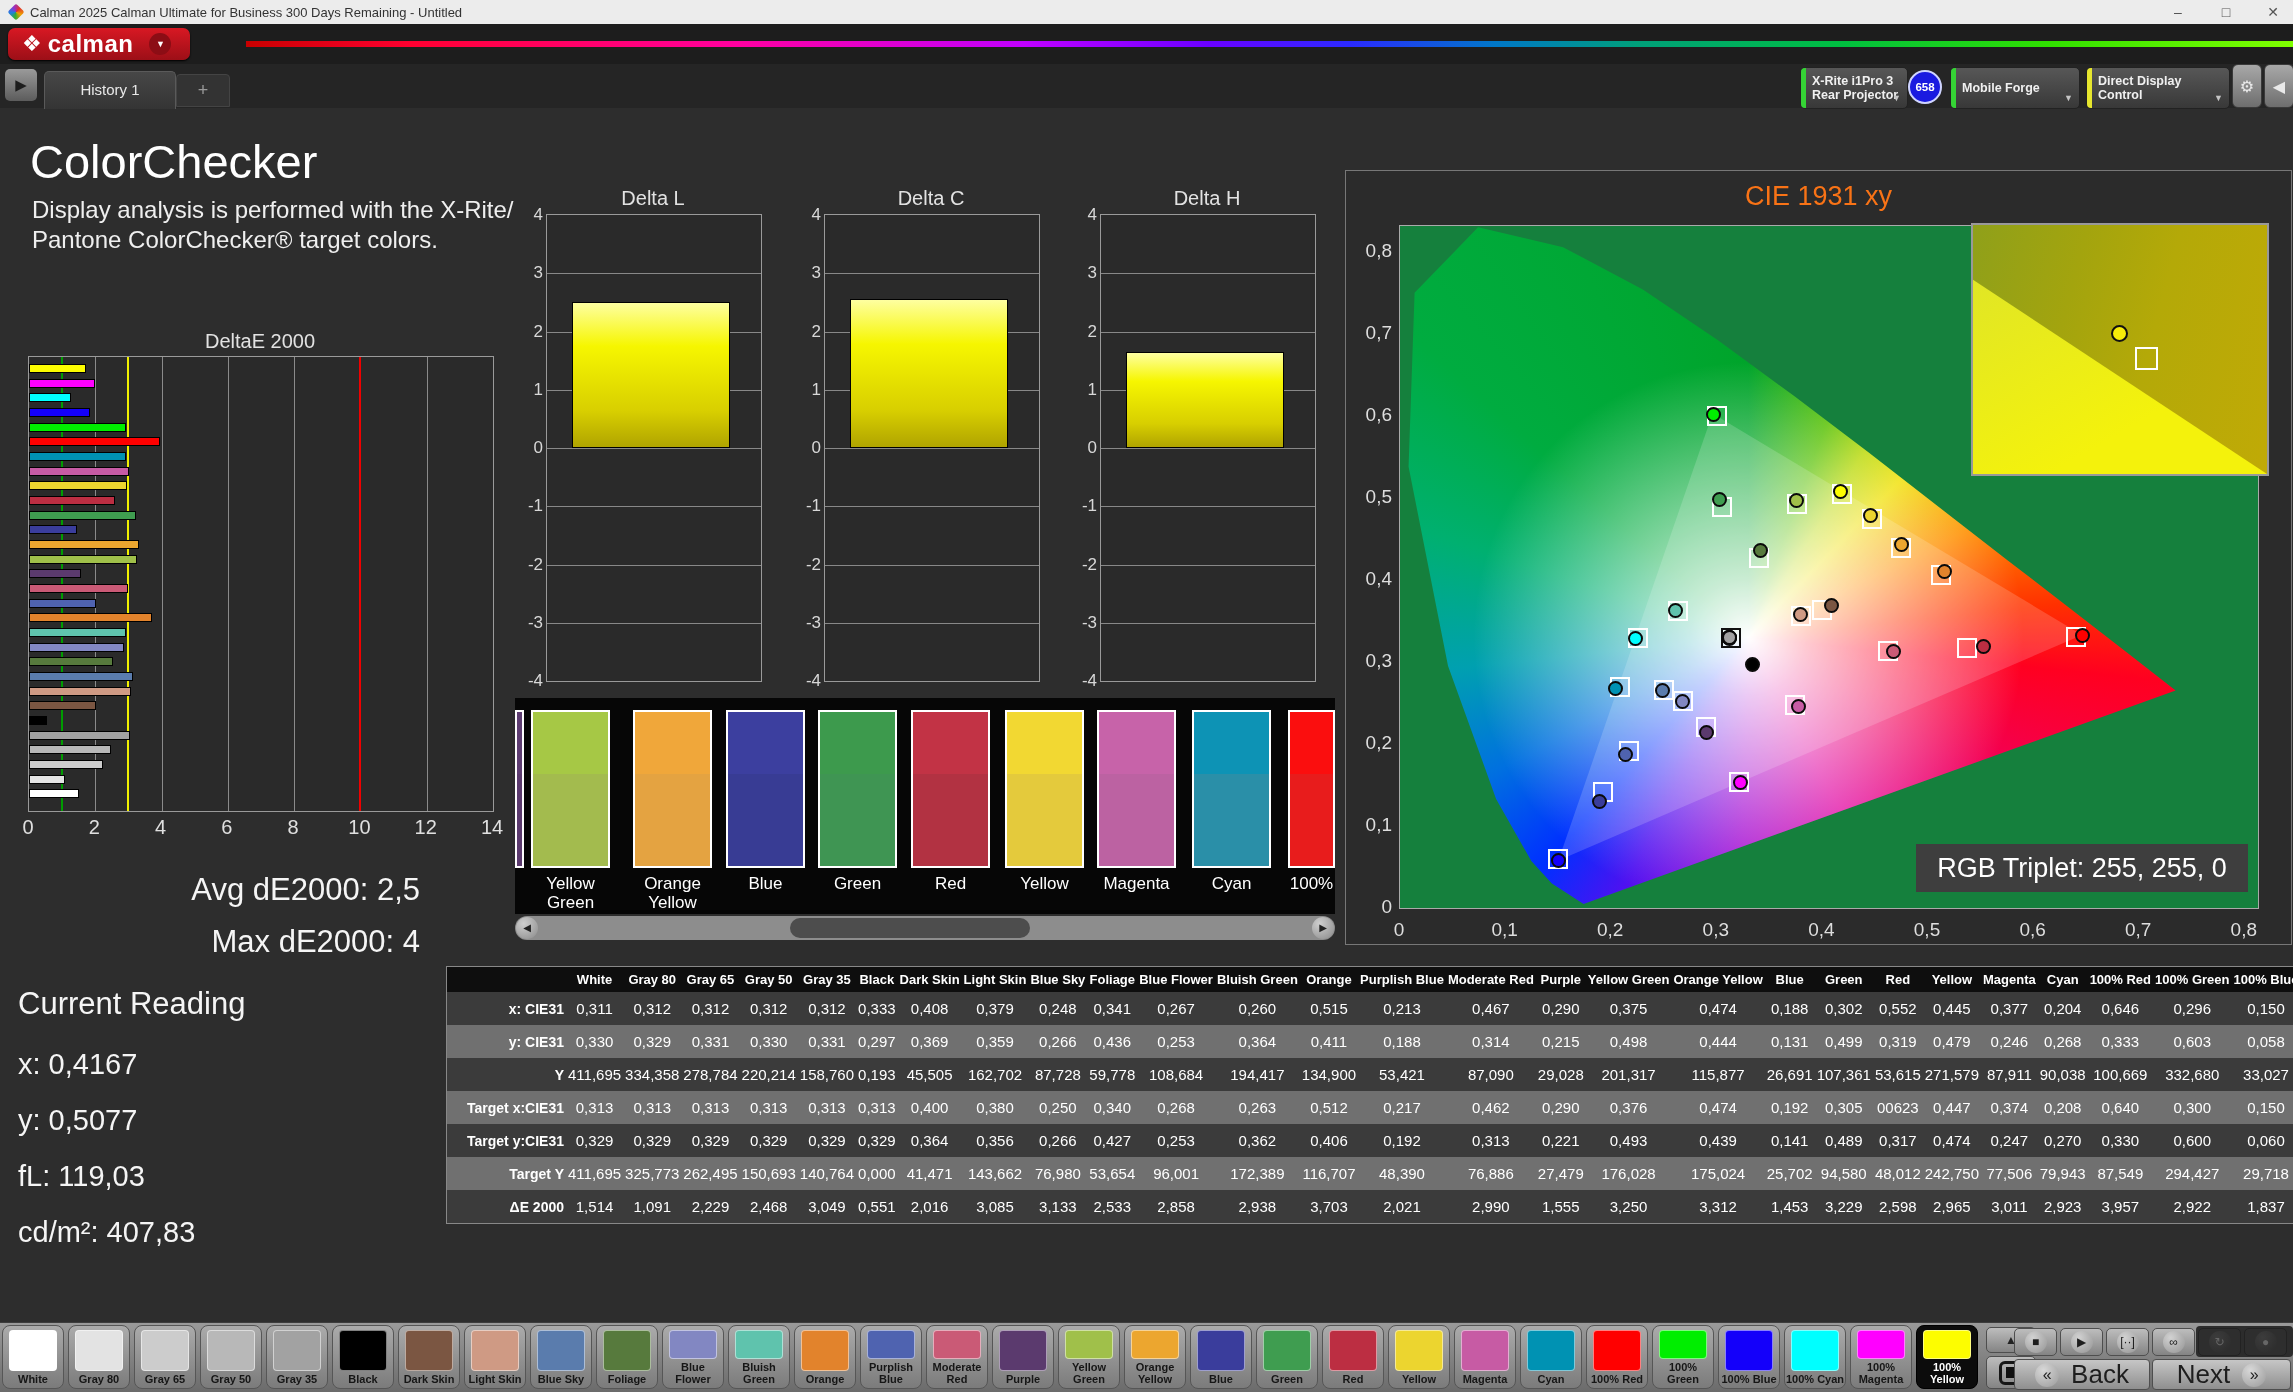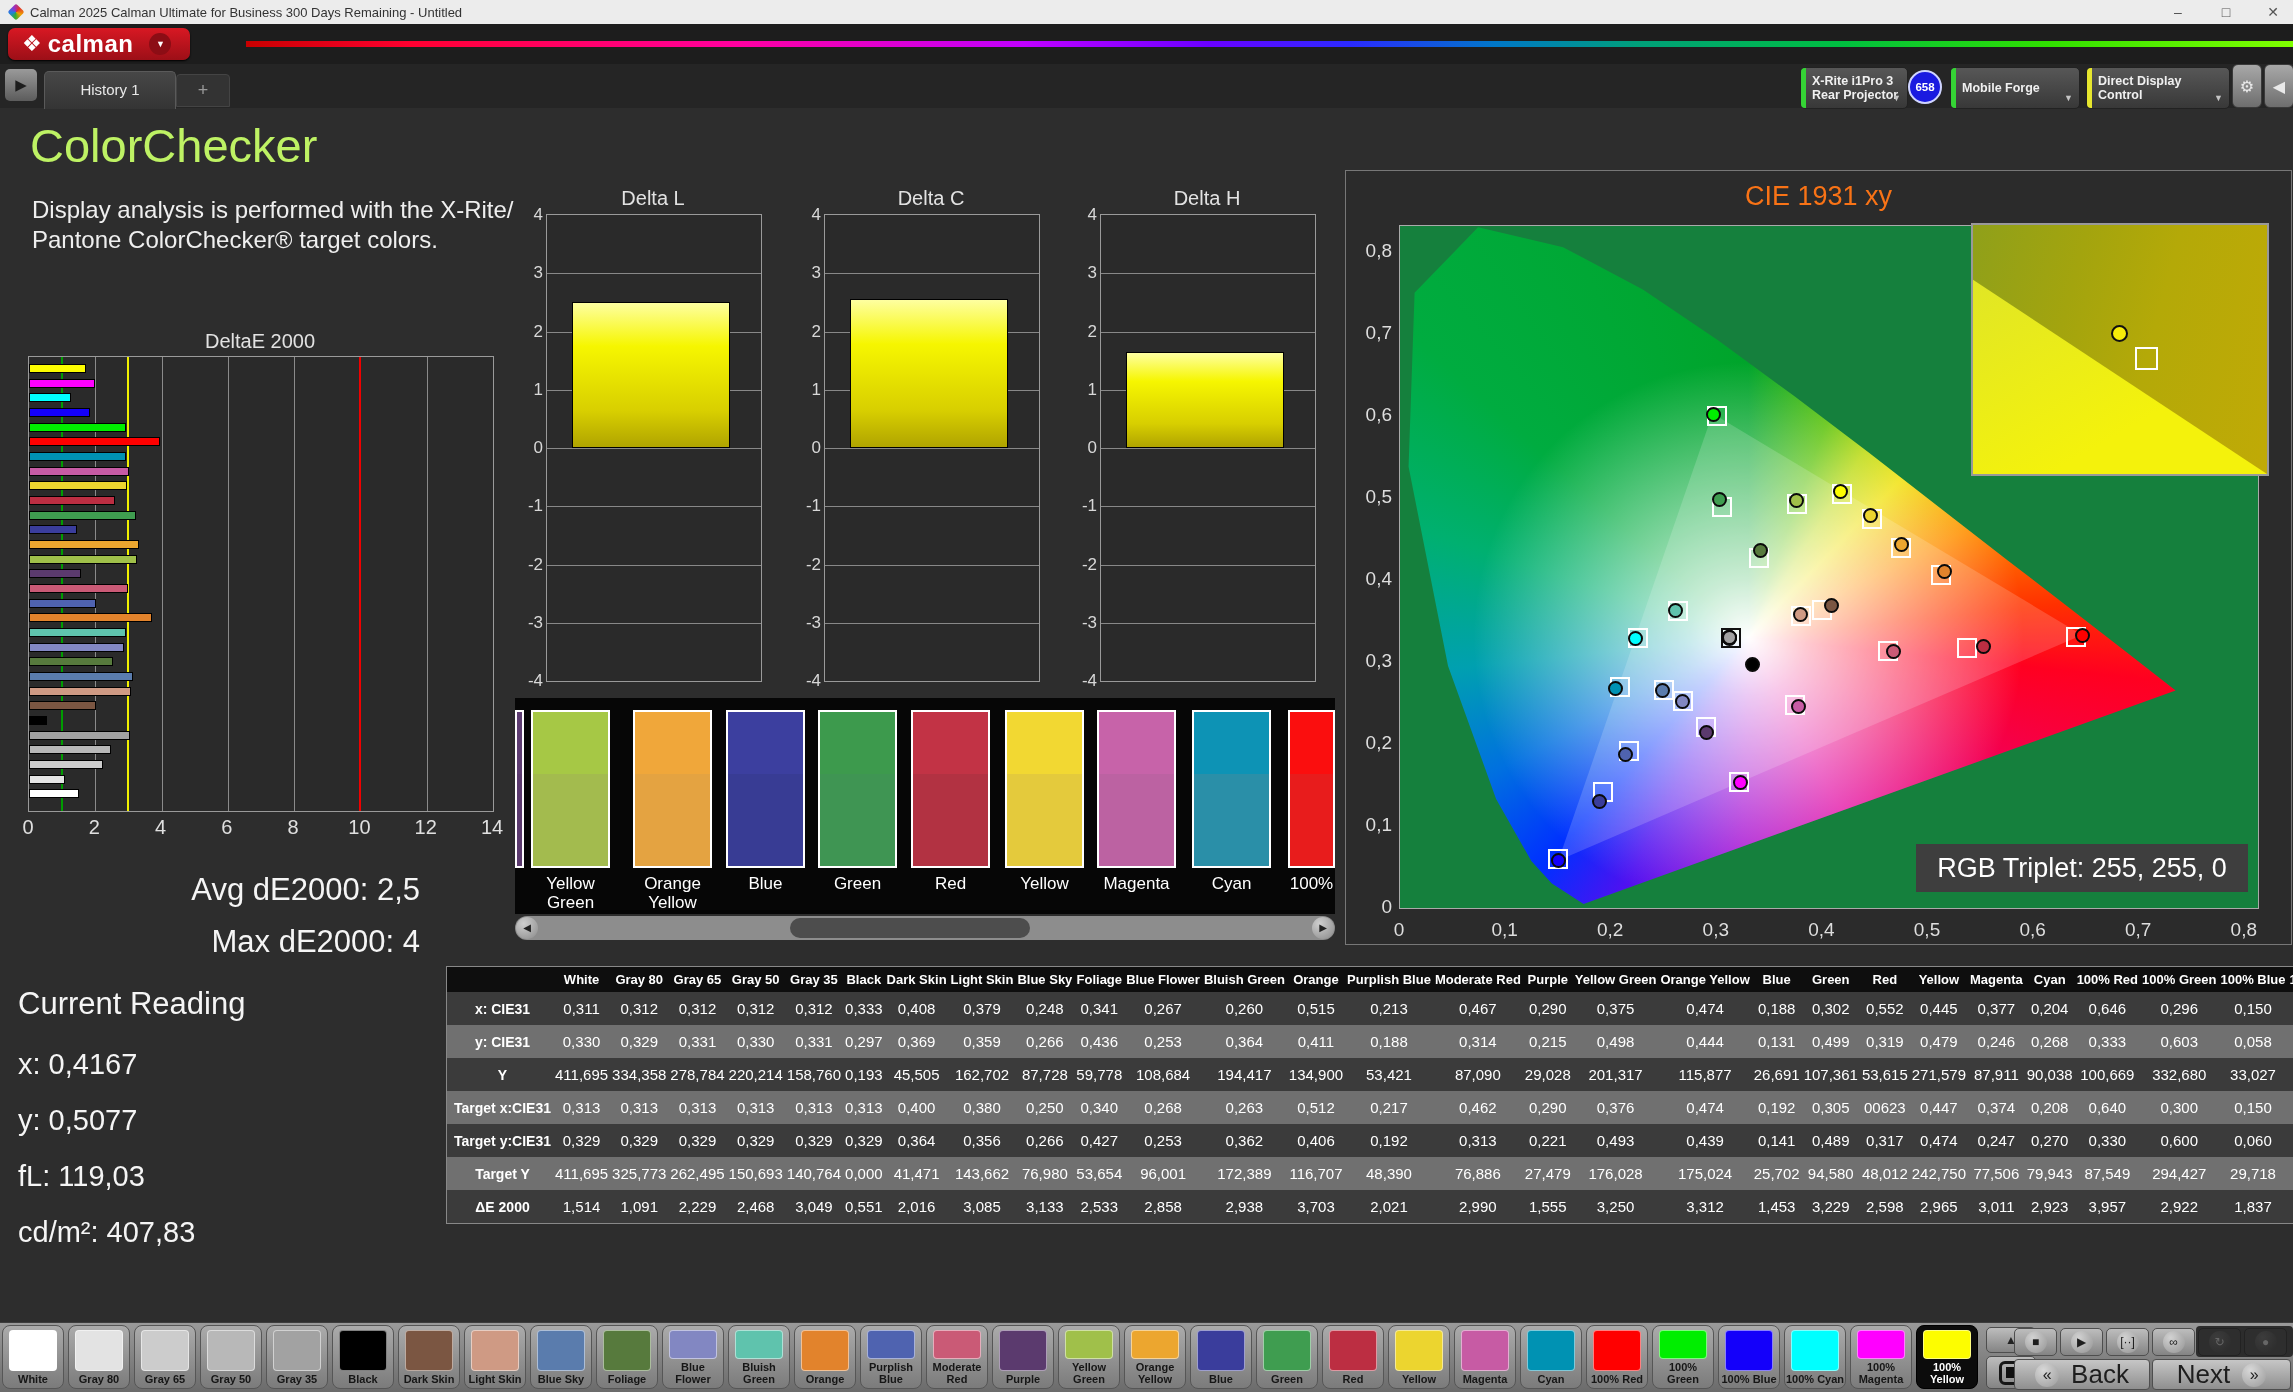--- a/index.html
+++ b/index.html
@@ -32,21 +32,21 @@
   .meter{position:absolute;top:3px;height:40px;border-radius:5px;background:linear-gradient(180deg,#575757,#383838);
     border:1px solid #222;color:#f0f0f0;font-size:12.5px;font-weight:bold;overflow:hidden}
   .meter .accent{position:absolute;left:0;top:0;bottom:0;width:5px}
   .meter .mlabel{position:absolute;left:11px;top:0;bottom:0;display:flex;flex-direction:column;justify-content:center;line-height:14px}
   .meter .caret{position:absolute;right:6px;bottom:5px;color:#c5c5c5;font-size:9px}
   #badge-658{position:absolute;left:1908px;top:6px;width:34px;height:34px;border-radius:50%;background:#1a1ae0;
     border:2px solid #cfd4ff;color:#fff;font-size:11.5px;display:flex;align-items:center;justify-content:center;font-weight:bold;box-sizing:border-box}
   .sq-btn{position:absolute;top:0;width:30px;height:44px;border-radius:6px;background:linear-gradient(180deg,#a8a8a8,#6e6e6e);
     border:1px solid #3a3a3a;color:#e9e9e9;text-align:center;line-height:44px;font-size:16px;box-sizing:border-box}
   
-  #cc-title{position:absolute;left:30px;top:118px;font-size:47px;color:#bef264}
+  #cc-title{position:absolute;left:30px;top:134px;font-size:47px;color:#ffffff}
   .cc-desc{position:absolute;left:32px;font-size:24px;color:#efefef}
   #de-title{position:absolute;left:28px;top:330px;width:464px;text-align:center;font-size:20px;color:#e2e2e2}
   #de-chart{position:absolute;left:28px;top:356px;width:464px;height:454px;border:1px solid #9a9a9a;background:#2a2a2a}
   .de-grid{position:absolute;top:0;bottom:0;width:1px;background:#8a8a8a}
   .de-ref{position:absolute;top:0;bottom:0;width:2px}
   .de-bar{position:absolute;height:9px;border:1px solid #000;box-sizing:border-box}
   .de-xtick{position:absolute;top:816px;width:40px;text-align:center;font-size:20px;color:#e0e0e0}
   #avg-label,#max-label{position:absolute;left:90px;width:330px;text-align:right;font-size:31px;color:#f5f5f5}
   #cr-heading{position:absolute;left:18px;top:986px;font-size:31px;color:#f5f5f5}
   .cr-line{position:absolute;left:18px;font-size:29px;color:#f5f5f5}
@@ -85,21 +85,21 @@
   #inset-wedge{position:absolute;inset:0;background:linear-gradient(150deg,#dce32b,#f4f20c 70%);
     clip-path:polygon(0% 22%,100% 100%,0% 100%)}
   #inset-dot{position:absolute;left:47%;top:40%;width:17px;height:17px;border-radius:50%;background:#f6ec09;border:2px solid #111;box-sizing:border-box}
   #inset-square{position:absolute;left:55%;top:49%;width:23px;height:23px;border:2px solid #fff;box-sizing:border-box}
   
   #cc-table{position:absolute;left:446px;top:966px;width:1809px;border-collapse:collapse;border:1px solid #888}
   #cc-table th{background:#0e0e0e;color:#fff;font-size:13px;font-weight:bold;padding:5px 2px;white-space:nowrap}
   #cc-table td{font-size:15px;color:#fff;text-align:center;padding:8px 2px;white-space:nowrap}
   #cc-table tr.odd{background:#3b3b3b}
   #cc-table tr.even{background:#707070}
-  #cc-table td.rowlabel{text-align:center;font-weight:bold;font-size:14px;padding-left:7px}
+  #cc-table td.rowlabel{text-align:right;font-weight:bold;font-size:14px;padding-left:20px}
   
   #bottombar{position:absolute;left:0;top:1322px;width:2293px;height:70px;background:linear-gradient(180deg,#9a9a9a,#6a6a6a);border-top:1px solid #3d3d3d}
   .patch-btn{position:absolute;top:2px;width:62px;height:64px;border-radius:8px;border:1px solid #565656;
     background:linear-gradient(180deg,#ababab,#7b7b7b);box-sizing:border-box;display:flex;flex-direction:column;align-items:center}
   .patch-btn.selected{background:#0c0c0c;border-color:#000}
   .patch-chip{margin-top:4px;width:48px;flex:1;border-radius:4px;border:1px solid rgba(255,255,255,.5);box-sizing:border-box}
   .patch-label{font-size:11px;font-weight:bold;color:#161616;text-align:center;line-height:12px;padding:2px 0 3px 0}
   .patch-btn.selected .patch-label{color:#fff}
   .ctl-btn{position:absolute;border-radius:5px;background:linear-gradient(180deg,#bdbdbd,#848484);border:1px solid #4e4e4e;
     box-sizing:border-box;display:flex;align-items:center;justify-content:center;color:#222}

